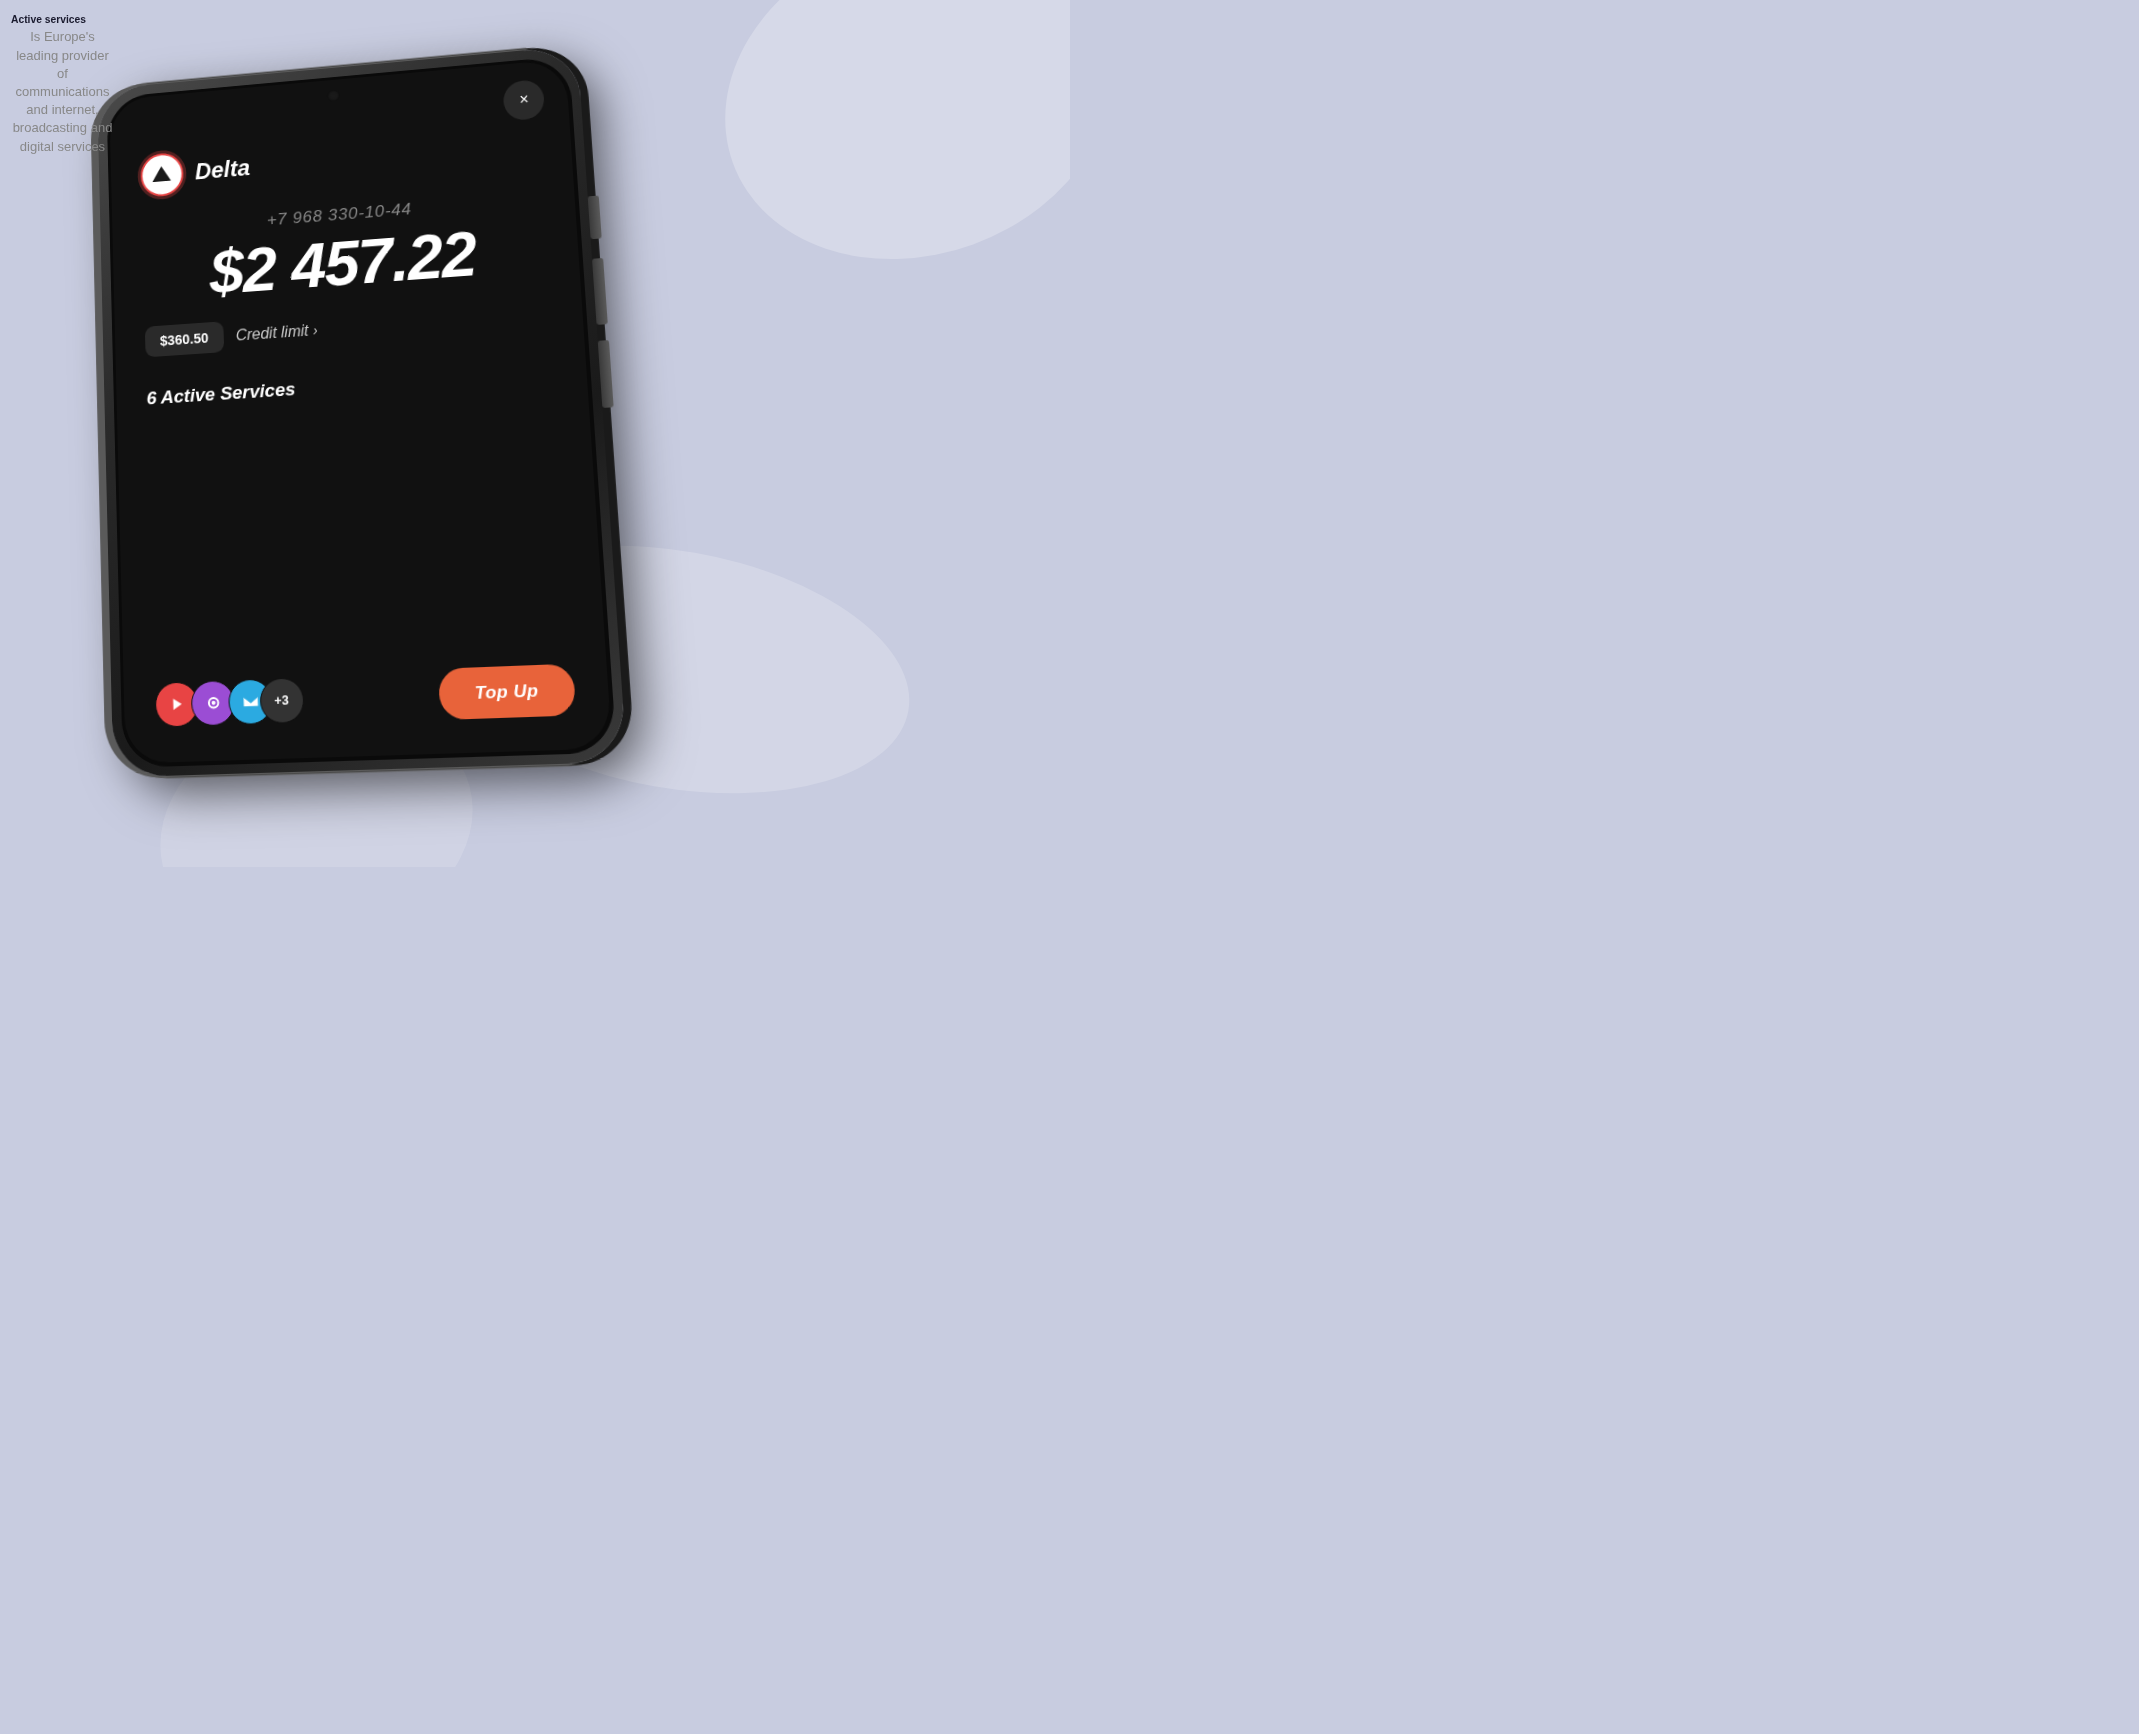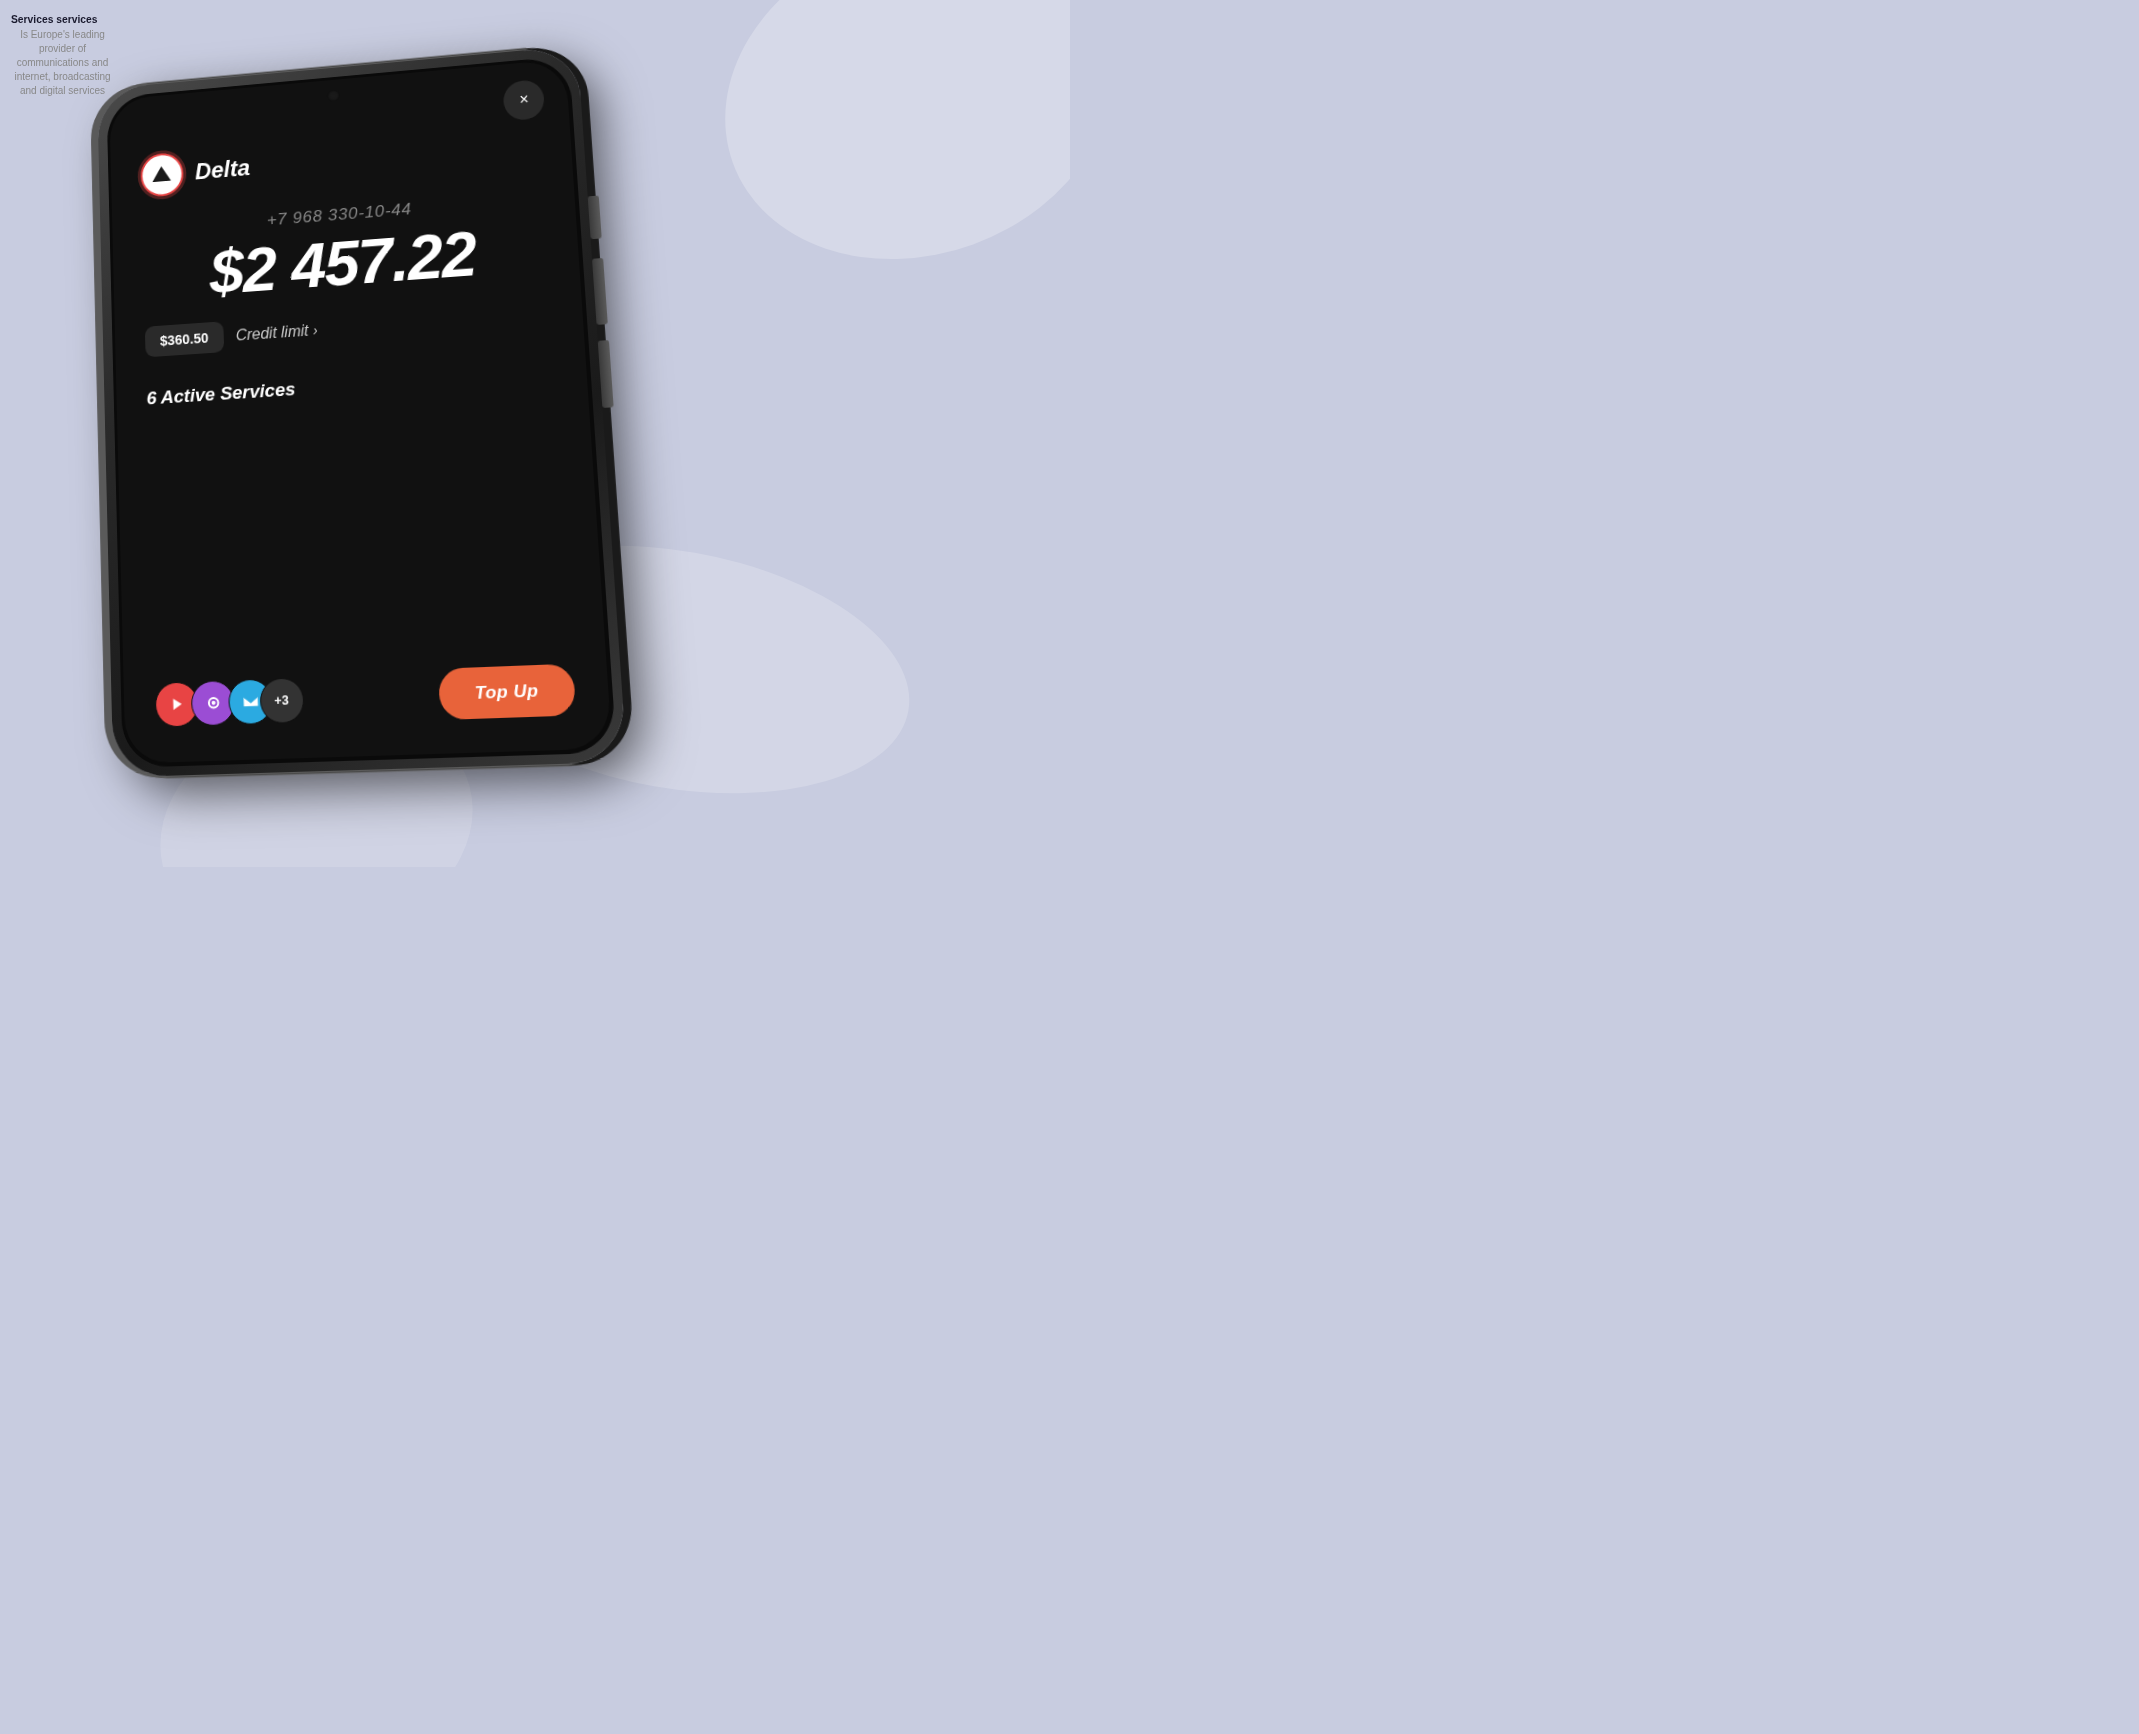--- a/index.html
+++ b/index.html
@@ -56,21 +56,21 @@
     }
 
     .header-title {
       font-size: 10.3px;
       font-weight: 700;
       color: #1a1a2e;
       margin-bottom: 3.2px;
     }
 
     .header-desc {
-      font-size: 10px;
+      font-size: 13px;
       color: #888;
       line-height: 1.4;
       max-width: 103px;
       text-align: center;
     }
 
     
     .phone-wrapper {
       position: absolute;
       top: 47px;
@@ -350,21 +350,21 @@
     }
   </style>
 </head>
 <body>
 
 <div class="bg-curve-top"></div>
 <div class="bg-curve-bottom"></div>
 <div class="bg-curve-left"></div>
 
 <div class="header-text">
-  <div class="header-title">Services services</div>
+  <div class="header-title">Active services</div>
   <div class="header-desc">Is Europe's leading provider of communications and internet, broadcasting and digital services</div>
 </div>
 
 <div class="phone-wrapper">
   <div class="phone-frame">
 
     <div class="side-button-right side-btn-1"></div>
     <div class="side-button-right side-btn-2"></div>
     <div class="side-button-right side-btn-3"></div>
 

